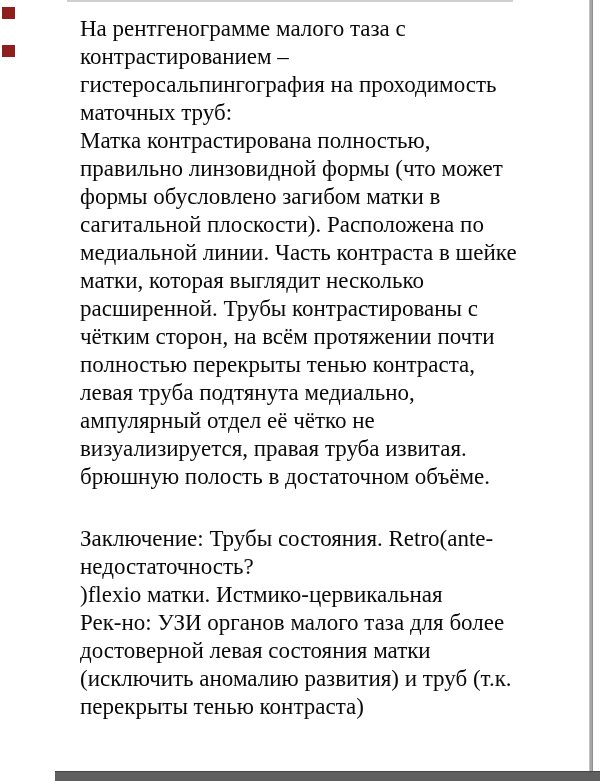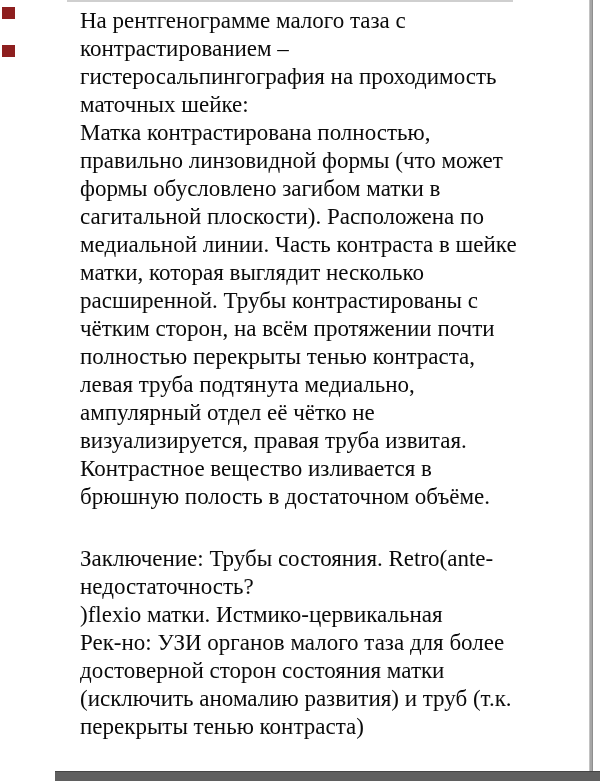--- a/index.html
+++ b/index.html
@@ -34,21 +34,21 @@
     border-right: 1px solid #8f8f8f;
   }
   .bottom-bar {
     position: absolute;
     left: 55px; right: 0; top: 771px; height: 10px;
     background: var(--bottom-bar-color, #5f5f5f);
     border-top: 1px solid #454545;
   }
   .report {
     position: absolute;
-    left: 80px; top: 7px; width: 472px;
+    left: 80px; top: 15px; width: 472px;
     color: #0a0a0a;
     font-size: 23px;
     line-height: 28px;
   }
   .line { white-space: nowrap; }
   .para2 { margin-top: 34px; }
   .bold { font-weight: normal; }
 </style>
 </head>
 <body>
@@ -58,47 +58,46 @@
   <div class="top-line"></div>
 
   <div class="marker m1"></div>
   <div class="marker m2"></div>
 
   <div class="report">
     <div class="para1">
       <div class="line">На рентгенограмме малого таза с</div>
       <div class="line">контрастированием –</div>
       <div class="line">гистеросальпингография на проходимость</div>
-      <div class="line">маточных шейке:</div>
+      <div class="line">маточных труб:</div>
       <div class="line">Матка контрастирована полностью,</div>
       <div class="line">правильно линзовидной формы (что может</div>
       <div class="line">формы обусловлено загибом матки в</div>
       <div class="line">сагитальной плоскости). Расположена по</div>
       <div class="line">медиальной линии. Часть контраста в шейке</div>
       <div class="line">матки, которая выглядит несколько</div>
       <div class="line">расширенной. Трубы контрастированы с</div>
       <div class="line">чётким сторон, на всём протяжении почти</div>
       <div class="line">полностью перекрыты тенью контраста,</div>
       <div class="line">левая труба подтянута медиально,</div>
       <div class="line">ампулярный отдел её чётко не</div>
       <div class="line">визуализируется, правая труба извитая.</div>
-      <div class="line">Контрастное вещество изливается в</div>
       <div class="line">брюшную полость в достаточном объёме.</div>
     </div>
 
     <div class="para2">
       <div class="line">
         <span class="bold">Заключение:</span><span> Трубы состояния. Retro(ante-</span>
       </div>
       <div class="line">недостаточность?</div>
       <div class="line">)flexio матки. Истмико-цервикальная</div>
       <div class="line">
         <span class="bold">Рек-но:</span><span> УЗИ органов малого таза для более</span>
       </div>
-      <div class="line">достоверной сторон состояния матки</div>
+      <div class="line">достоверной левая состояния матки</div>
       <div class="line">(исключить аномалию развития) и труб (т.к.</div>
       <div class="line">перекрыты тенью контраста)</div>
     </div>
   </div>
 
   <div class="scrollbar-track"></div>
   <div class="bottom-bar"></div>
 
 </div>
 

